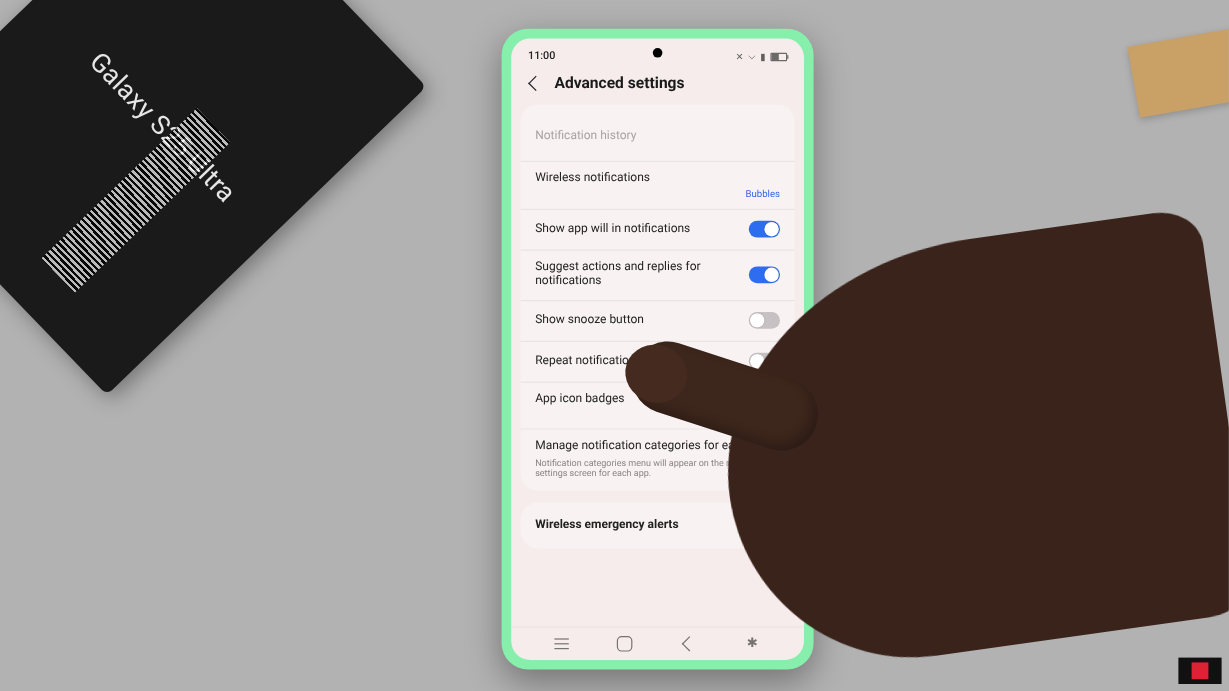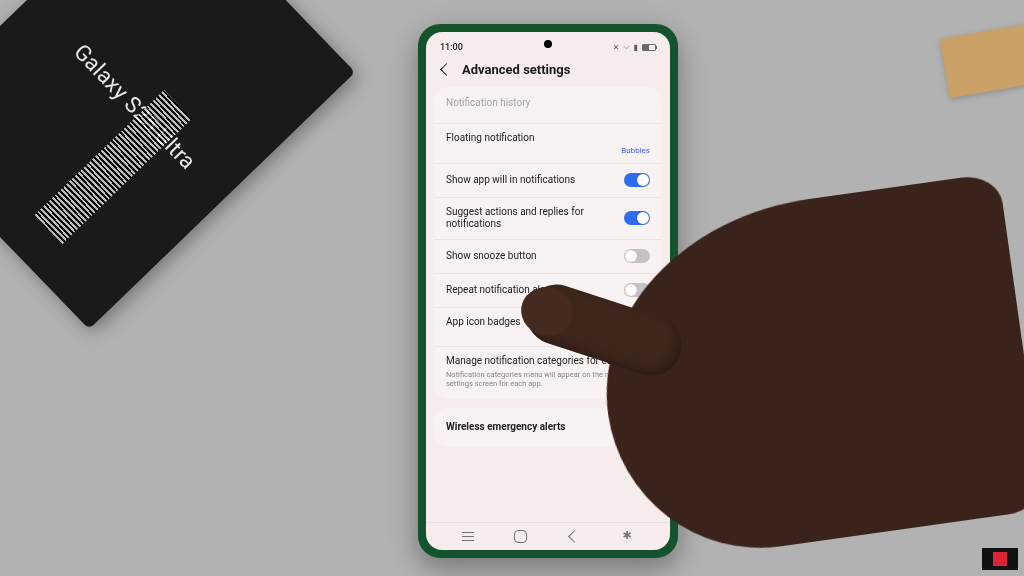--- a/index.html
+++ b/index.html
@@ -56,21 +56,21 @@
     .watermark::after{
       content:"";
       width:14px; height:14px; background:#d23;
     }
 
     
     .phone {
       position:absolute;
       left:418px; top:24px;
       width:260px; height:534px;
-      background:#14532d;
+      background:#86efac;
       border-radius:22px;
       padding:8px;
       box-shadow:0 10px 28px rgba(0,0,0,.35);
     }
     .screen {
       width:100%; height:100%;
       background:#f6ecec;
       border-radius:16px;
       overflow:hidden;
       position:relative;
@@ -213,30 +213,30 @@
     </div>
 
     <div class="header">
       <div class="back-icon"></div>
       <div class="header-title">Advanced settings</div>
     </div>
 
     <div class="list-scroll">
       <div class="card">
 
-        <div class="row row-faded" style="border-top:none;padding-top:2px;">
+        <div class="row row-faded" style="border-top:none;padding-top:2px;margin-top:11px;">
           <div class="row-text">
               <div class="row-title">Notification history</div>
             </div>
         </div>
 
 
         <div class="row">
           <div class="row-text">
-            <div class="row-title">Floating notification</div>
+            <div class="row-title">Wireless notifications</div>
             <div class="row-sub">Bubbles</div>
           </div>
         </div>
 
         <div class="row">
           <div class="row-text">
               <div class="row-title">Show app will in notifications</div>
             </div>
           <div class="toggle on">
               <i></i>

